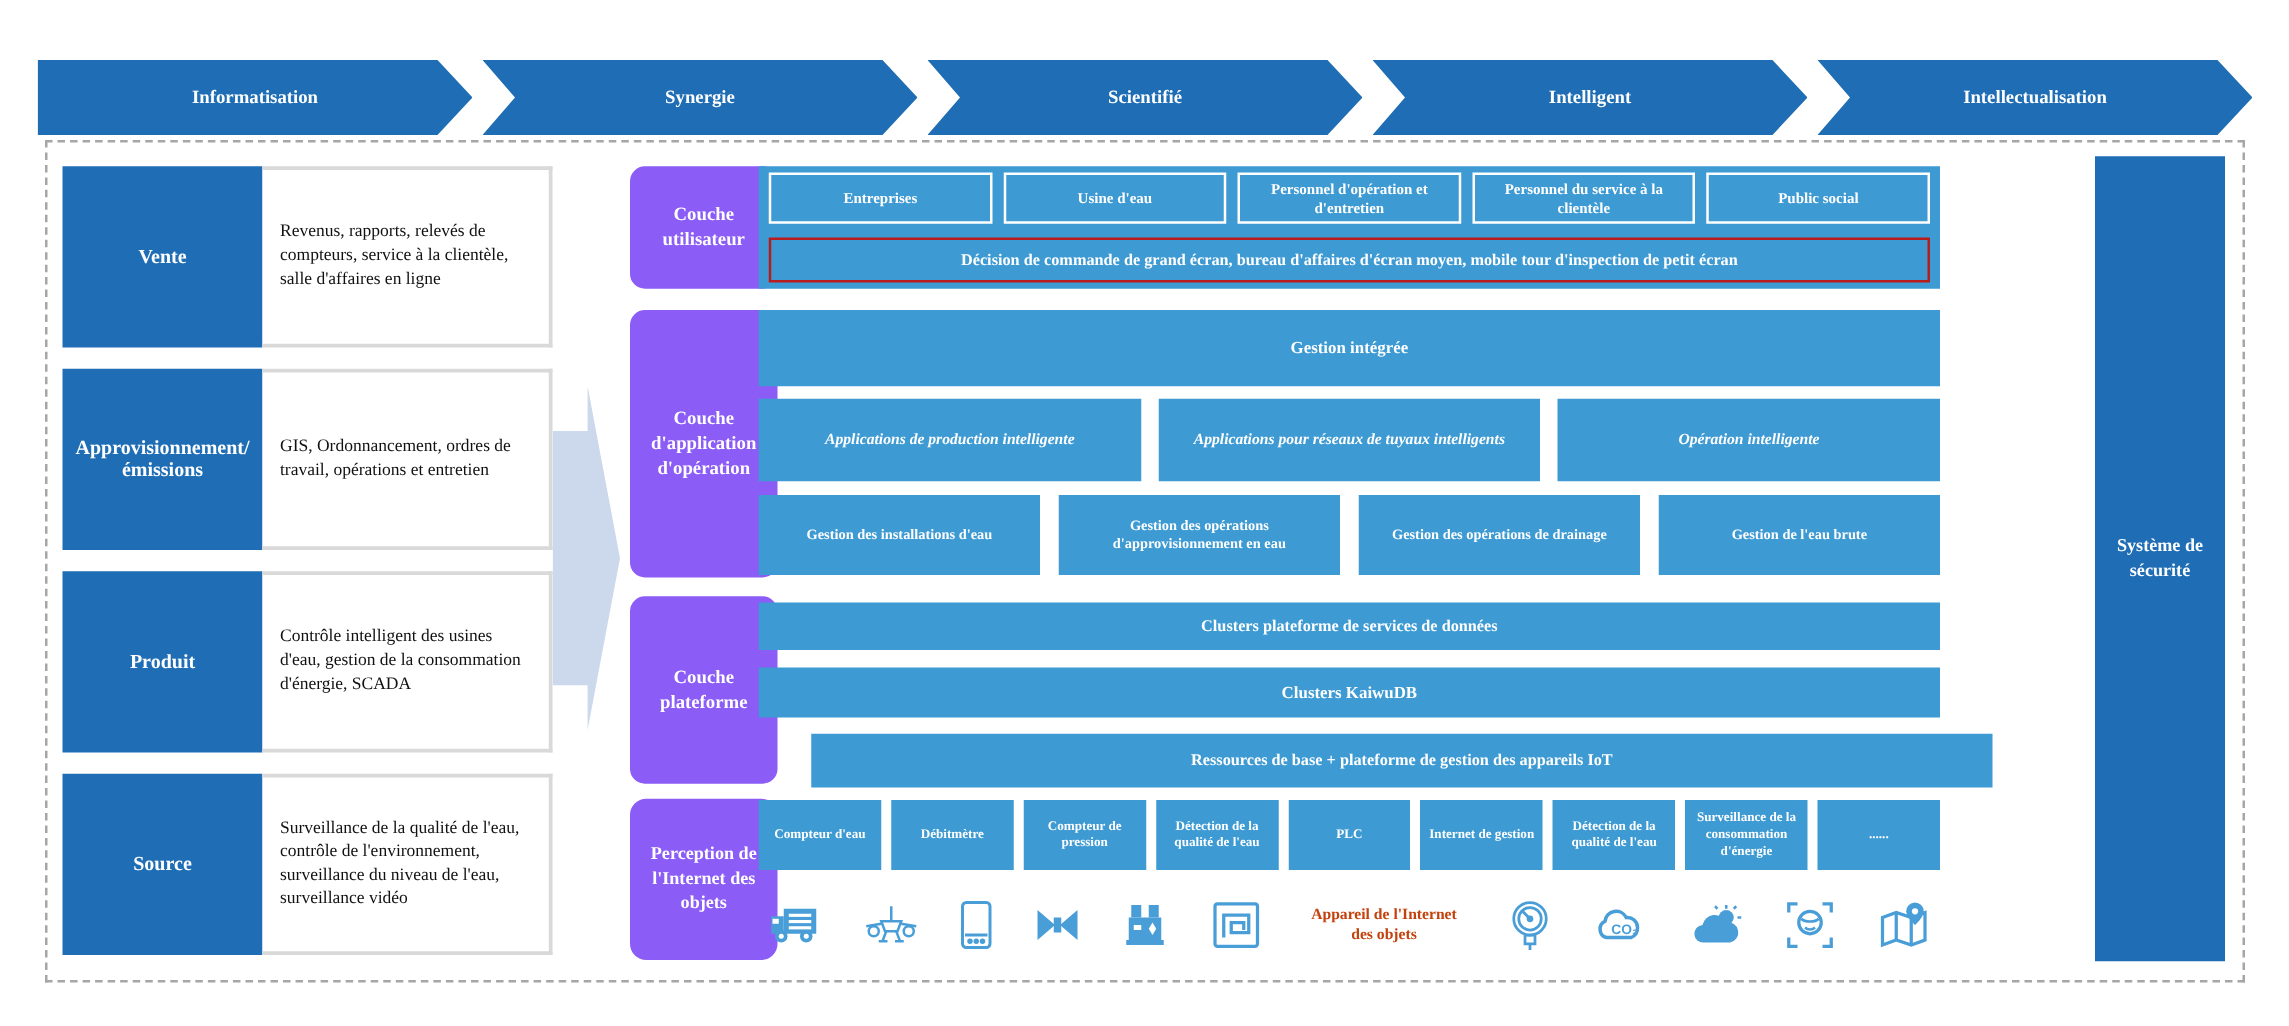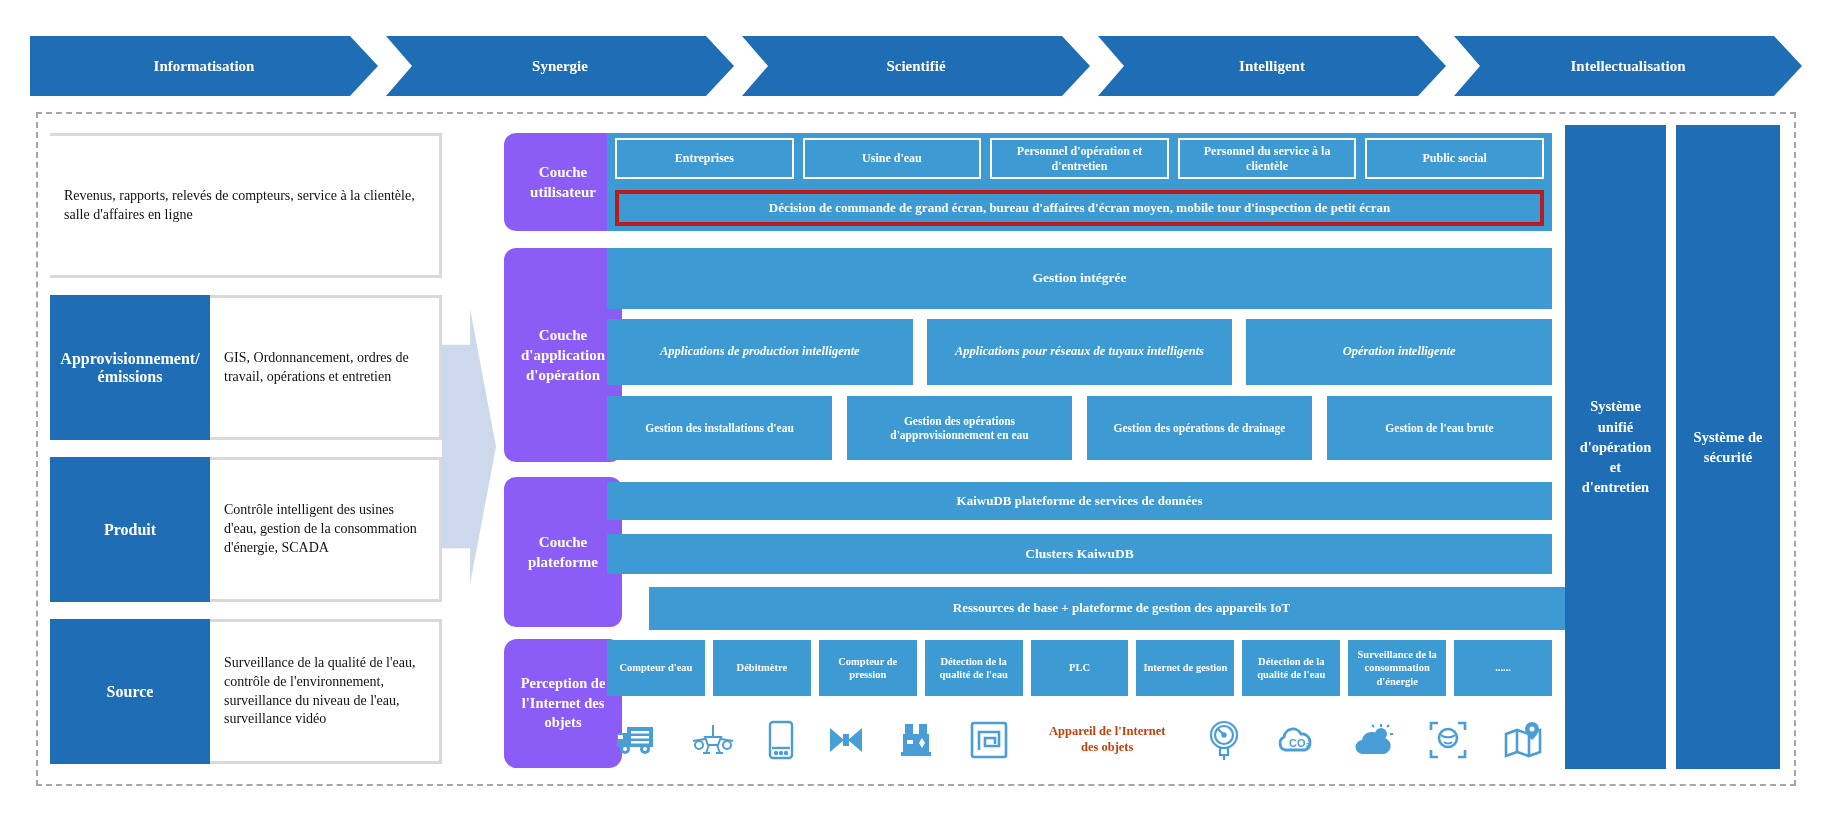--- a/index.html
+++ b/index.html
@@ -1,21 +1,21 @@
 <!DOCTYPE html>
 <html><head>
 <meta charset="utf-8">
 <style>
   * { margin:0; padding:0; box-sizing:border-box; }
   html,body { background:#ffffff; }
   body { font-family:"Liberation Serif","DejaVu Serif",serif; }
   .page { position:relative; width:1831px; height:821px; background:#fff; overflow:hidden; }
 
   
-  .banner { position:absolute; left:30px; top:36px; width:1772px; height:60px; display:flex; gap:8px; }
+  .banner { position:absolute; left:30px; top:48px; width:1772px; height:60px; display:flex; gap:8px; }
   .chev { flex:1 1 0; background:#1f6eb5; color:#fff; font-weight:bold; font-size:15px;
           display:flex; align-items:center; justify-content:center;
           clip-path:polygon(0 0, calc(100% - 28px) 0, 100% 50%, calc(100% - 28px) 100%, 0 100%, 26px 50%); }
   .chev.first { clip-path:polygon(0 0, calc(100% - 28px) 0, 100% 50%, calc(100% - 28px) 100%, 0 100%); }
 
   
   .frame { position:absolute; left:36px; top:112px; width:1760px; height:674px;
            border:2px dashed #a6a6a6; background:#fff; }
 
   
@@ -41,21 +41,21 @@
 
   
   .band { position:absolute; left:569px; width:945px; }
   .bluebox { background:#3d9ad3; color:#fff; font-weight:bold; text-align:center;
              display:flex; align-items:center; justify-content:center; line-height:1.25; }
 
   .user-layer { top:19px; height:98px; background:#3d9ad3; padding:5px 8px; display:flex; flex-direction:column; justify-content:space-between; }
   .user-row { display:flex; gap:9px; height:41px; }
   .user-row .wbox { flex:1 1 0; border:2px solid #fff; color:#fff; font-weight:bold; font-size:12px;
                     display:flex; align-items:center; justify-content:center; text-align:center; line-height:1.2; padding:2px 6px; }
-  .user-banner { height:36px; border:4px solid #b91c1c; color:#fff; font-weight:bold; font-size:13px;
+  .user-banner { height:36px; border:2px solid #b91c1c; color:#fff; font-weight:bold; font-size:13px;
                  display:flex; align-items:center; justify-content:center; text-align:center; }
 
   .integrated { top:134px; height:61px; font-size:13.5px; }
   .app-row2 { top:205px; height:66px; display:flex; gap:14px; }
   .app-row2 .bx { flex:1 1 0; font-size:12.5px; padding:4px 10px;font-style:italic; }
   .app-row3 { top:282px; height:64px; display:flex; gap:15px; }
   .app-row3 .bx { flex:1 1 0; font-size:11.5px; padding:4px 8px; }
 
   .plat-1 { top:368px; height:38px; font-size:13px; }
   .plat-2 { top:420px; height:40px; font-size:13.5px; }
@@ -94,20 +94,21 @@
       </div>
     <div class="chev">
         <span>Intellectualisation</span>
       </div>
   </div>
 
   <div class="frame">
 
     <div class="left-panel">
       <div class="lrow">
+        <div class="llabel">Vente</div>
         <div class="ldesc">Revenus, rapports, relevés de compteurs, service à la clientèle, salle d'affaires en ligne</div>
       </div>
       <div class="lrow">
         <div class="llabel">Approvisionnement/ émissions</div>
         <div class="ldesc">GIS, Ordonnancement, ordres de travail, opérations et entretien</div>
       </div>
       <div class="lrow">
         <div class="llabel">Produit</div>
         <div class="ldesc">Contrôle intelligent des usines d'eau, gestion de la consommation d'énergie, SCADA</div>
       </div>
@@ -141,21 +142,21 @@
       <div class="bx bluebox">Applications pour réseaux de tuyaux intelligents</div>
       <div class="bx bluebox">Opération intelligente</div>
     </div>
     <div class="band app-row3">
       <div class="bx bluebox">Gestion des installations d'eau</div>
       <div class="bx bluebox">Gestion des opérations d'approvisionnement en eau</div>
       <div class="bx bluebox">Gestion des opérations de drainage</div>
       <div class="bx bluebox">Gestion de l'eau brute</div>
     </div>
 
-    <div class="band bluebox plat-1">KaiwuDB plateforme de services de données</div>
+    <div class="band bluebox plat-1">Clusters plateforme de services de données</div>
     <div class="band bluebox plat-2">Clusters KaiwuDB</div>
     <div class="band bluebox plat-3">Ressources de base + plateforme de gestion des appareils IoT</div>
 
     <div class="band devices">
       <div class="bx bluebox">Compteur d'eau</div>
       <div class="bx bluebox">Débitmètre</div>
       <div class="bx bluebox">Compteur de pression</div>
       <div class="bx bluebox">Détection de la qualité de l'eau</div>
       <div class="bx bluebox">PLC</div>
       <div class="bx bluebox">Internet de gestion</div>
@@ -265,17 +266,16 @@
         <svg width="42" height="40" viewBox="0 0 42 40" fill="none" stroke="#4a9ed8" stroke-width="2.6">
             <path d="M4 14l11-4 12 4 11-4v22l-11 4-12-4-11 4z"></path>
             <line x1="15" y1="10" x2="15" y2="32"></line>
             <line x1="27" y1="14" x2="27" y2="36"></line>
             <path d="M30 2a7 7 0 0 1 7 7c0 5-7 11-7 11s-7-6-7-11a7 7 0 0 1 7-7z" fill="#4a9ed8" stroke="none"></path>
             <circle cx="30" cy="9" r="2.5" fill="#fff" stroke="none"></circle>
           </svg>
       </span>
     </div>
 
-    <div class="vbar vbar-1">Système unifié d'opération et d'entretien</div>
     <div class="vbar vbar-2">Système de sécurité</div>
 
   </div>
 </div>
 
 </body></html>

